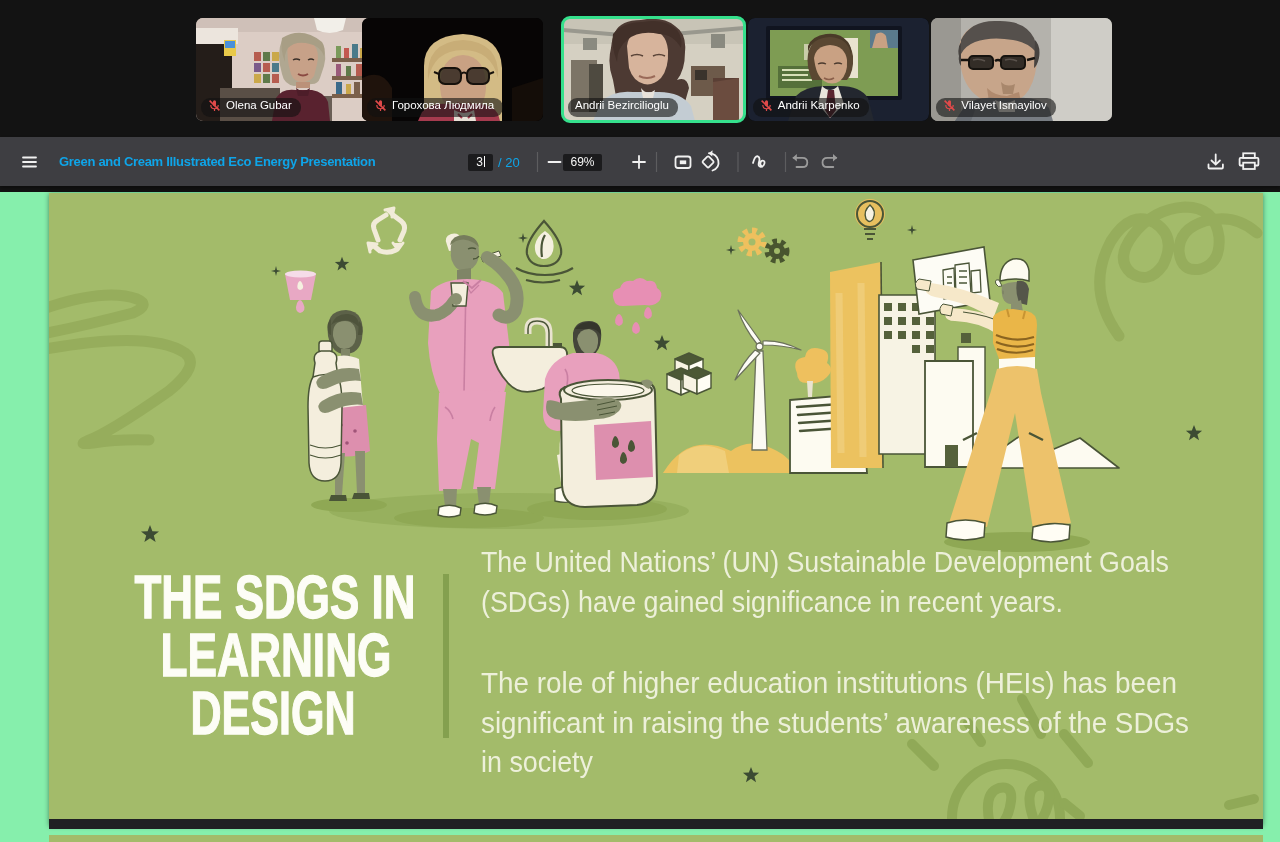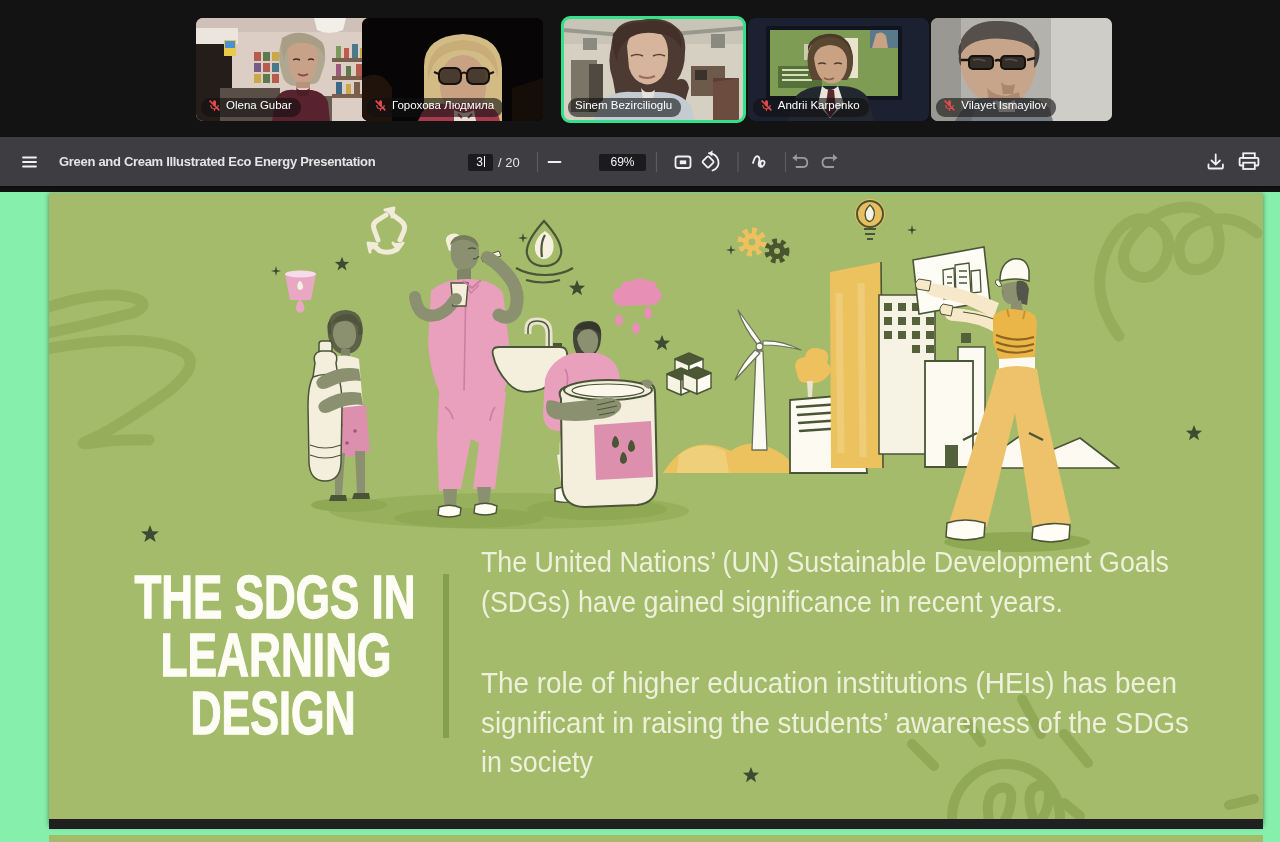--- a/index.html
+++ b/index.html
@@ -7,21 +7,21 @@
 body{background:#131313;font-family:"Liberation Sans",sans-serif;position:relative}
 #strip{position:absolute;left:0;top:0;width:1280px;height:137px;background:#131313}
 .tile{position:absolute;top:18px;width:181px;height:103px;background:#000;overflow:hidden;border-radius:7px}
 .tile svg{display:block}
 .tag{position:absolute;left:5px;bottom:4px;height:19px;background:rgba(16,16,16,0.6);border-radius:9px;color:#fff;font-size:11.5px;line-height:19px;padding:0 9px 4px 7px;white-space:nowrap;display:flex;align-items:center}
 .tag .mic{margin-right:5px;display:inline-block}
 #toolbar{position:absolute;left:0;top:137px;width:1280px;height:49px;background:#3e3e42;box-shadow:0 2px 3px rgba(0,0,0,0.35)}
 #content{position:absolute;left:0;top:192px;width:1280px;height:656px;background:#86efac}
 #slide{position:absolute;left:49px;top:1px;width:1214px;height:632px;background:#a3bb6a;box-shadow:0 1px 5px rgba(0,0,0,0.45)}
 #slide2{position:absolute;left:49px;top:643px;width:1214px;height:13px;background:#a3bb6a}
-.tbx{position:absolute;color:#e5e5e5}
+.tbx{position:absolute;color:#0ea5e9}
 .dbox{position:absolute;background:#1b1b1d;border-radius:2px;color:#f5f5f5;font-size:12px;text-align:center}
 </style>
 </head>
 <body>
 <div id="strip">
 
   <div class="tile" style="left:196px">
     <svg width="181" height="103" viewBox="0 0 181 103">
       <rect width="181" height="103" fill="#dccdc5"></rect>
       <rect x="0" y="0" width="181" height="14" fill="#cfc0b8"></rect>
@@ -127,21 +127,21 @@
       <rect x="150" y="60" width="26" height="43" fill="#5a3f35"></rect>
       <path d="M150 64 L176 60 L176 103 L150 103 Z" fill="#6b4c3f"></path>
       <path d="M52 14 Q58 2 78 2 Q100 -2 112 8 Q124 16 122 34 Q122 52 114 62 Q124 58 126 70 L122 84 L54 84 L50 62 Q44 46 48 30 Q49 20 52 14 Z" fill="#4d3a33"></path>
       <path d="M64 28 Q66 12 84 11 Q103 12 105 32 Q106 50 98 60 Q90 68 81 66 Q70 63 66 50 Z" fill="#d7b49c"></path>
       <path d="M68 38 Q74 35 80 38 M90 38 Q96 35 102 38" stroke="#5a4438" stroke-width="1.6" fill="none"></path>
       <path d="M76 58 Q84 62 92 58" stroke="#9a6a58" stroke-width="2" fill="none"></path>
       <path d="M50 16 Q60 4 80 4 Q102 0 114 12 Q120 20 118 30 Q110 16 96 16 Q76 12 64 22 Q54 30 54 44 Q48 28 50 16 Z" fill="#423029"></path>
       <path d="M30 103 L38 84 Q50 72 70 74 L96 74 Q118 74 128 88 L132 103 Z" fill="#c3ccd3"></path>
       <path d="M78 70 Q84 78 92 72 L90 80 L80 80 Z" fill="#e8e2da"></path>
     </svg>
-    <div class="tag">Sinem Bezircilioglu</div>
+    <div class="tag">Andrii Bezircilioglu</div>
   </div>
 
   <div class="tile" style="left:747.8px">
     <svg width="181" height="103" viewBox="0 0 181 103">
       <rect width="181" height="103" fill="#1b2130"></rect>
       <rect x="18" y="8" width="136" height="74" rx="2" fill="#10141f"></rect>
       <rect x="22" y="12" width="128" height="66" fill="#7e9c53"></rect>
       <rect x="122" y="12" width="28" height="18" fill="#5a7a8c"></rect>
       <path d="M128 16 Q134 12 138 18 L140 30 L124 30 Z" fill="#c9a183"></path>
       <rect x="30" y="48" width="44" height="22" fill="#55703a"></rect>
@@ -237,21 +237,21 @@
       <path d="M833 17 L837.2 20.8 L833 24.6" fill="#9b9b9b" stroke="none"></path>
     </g>
     <g stroke="#5d5d5f" stroke-width="1.2">
       <path d="M537.5 15 V35 M656.5 15 V35 M738 15 V35 M785.5 15 V35"></path>
     </g>
     <rect x="480" y="18.5" width="1.2" height="14" fill="#e8e8e8"></rect>
   </svg>
   <div class="tbx" style="left:59px;top:17px;font-size:13px;font-weight:700;letter-spacing:-0.3px">Green and Cream Illustrated Eco Energy Presentation</div>
   <div class="dbox" style="left:468px;top:17px;width:25px;height:17px;line-height:17px">3<span style="display:inline-block;width:1px;height:11px;background:#fff;vertical-align:-1px;margin-left:1px"></span></div>
   <div class="tbx" style="left:498px;top:18px;font-size:13px">/ 20</div>
-  <div class="dbox" style="left:599px;top:17px;width:47px;height:17px;line-height:17px">69%</div>
+  <div class="dbox" style="left:563px;top:17px;width:39px;height:17px;line-height:17px">69%</div>
 </div>
 <div id="content">
   <div id="slide">
     <svg width="1214" height="632" viewBox="0 0 1214 632">
       <defs>
         <g id="star" fill="#3c4b33">
           <path d="M0,-9 L2.4,-2.8 L9,-2.6 L3.8,1.6 L5.6,8 L0,4.2 L-5.6,8 L-3.8,1.6 L-9,-2.6 L-2.4,-2.8 Z"></path>
         </g>
         <g id="spark" fill="#3c4b33">
           <path d="M0,-5 L1,-1 L5,0 L1,1 L0,5 L-1,1 L-5,0 L-1,-1 Z"></path>

